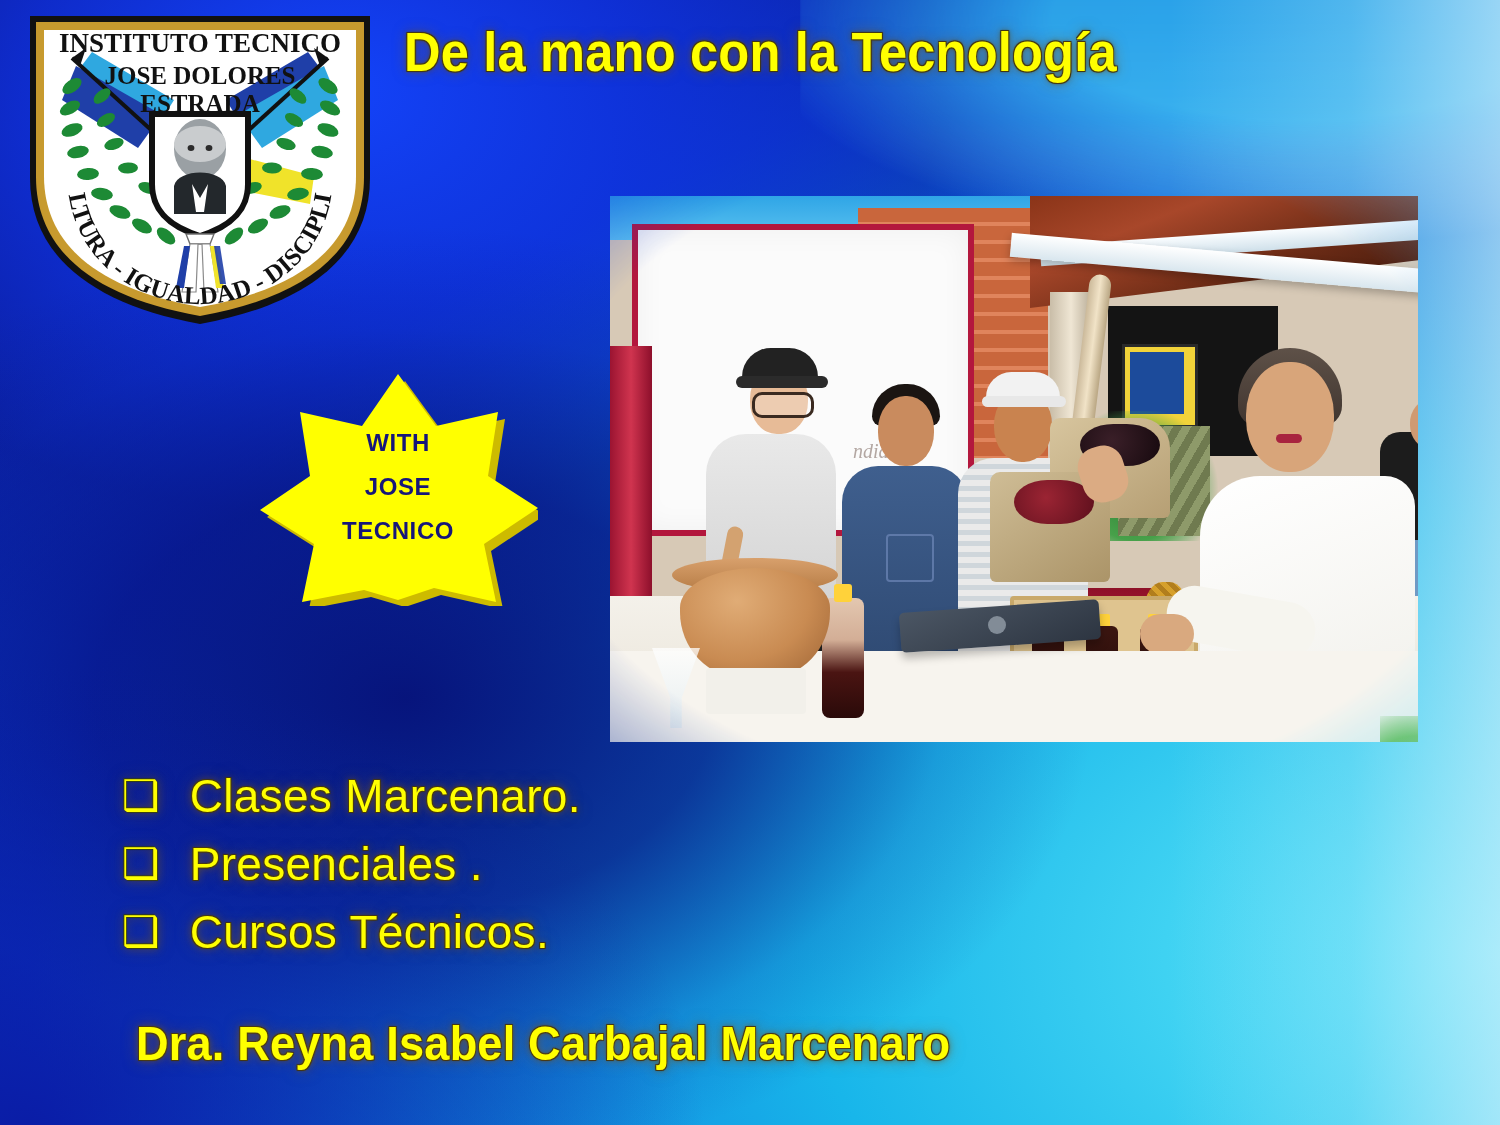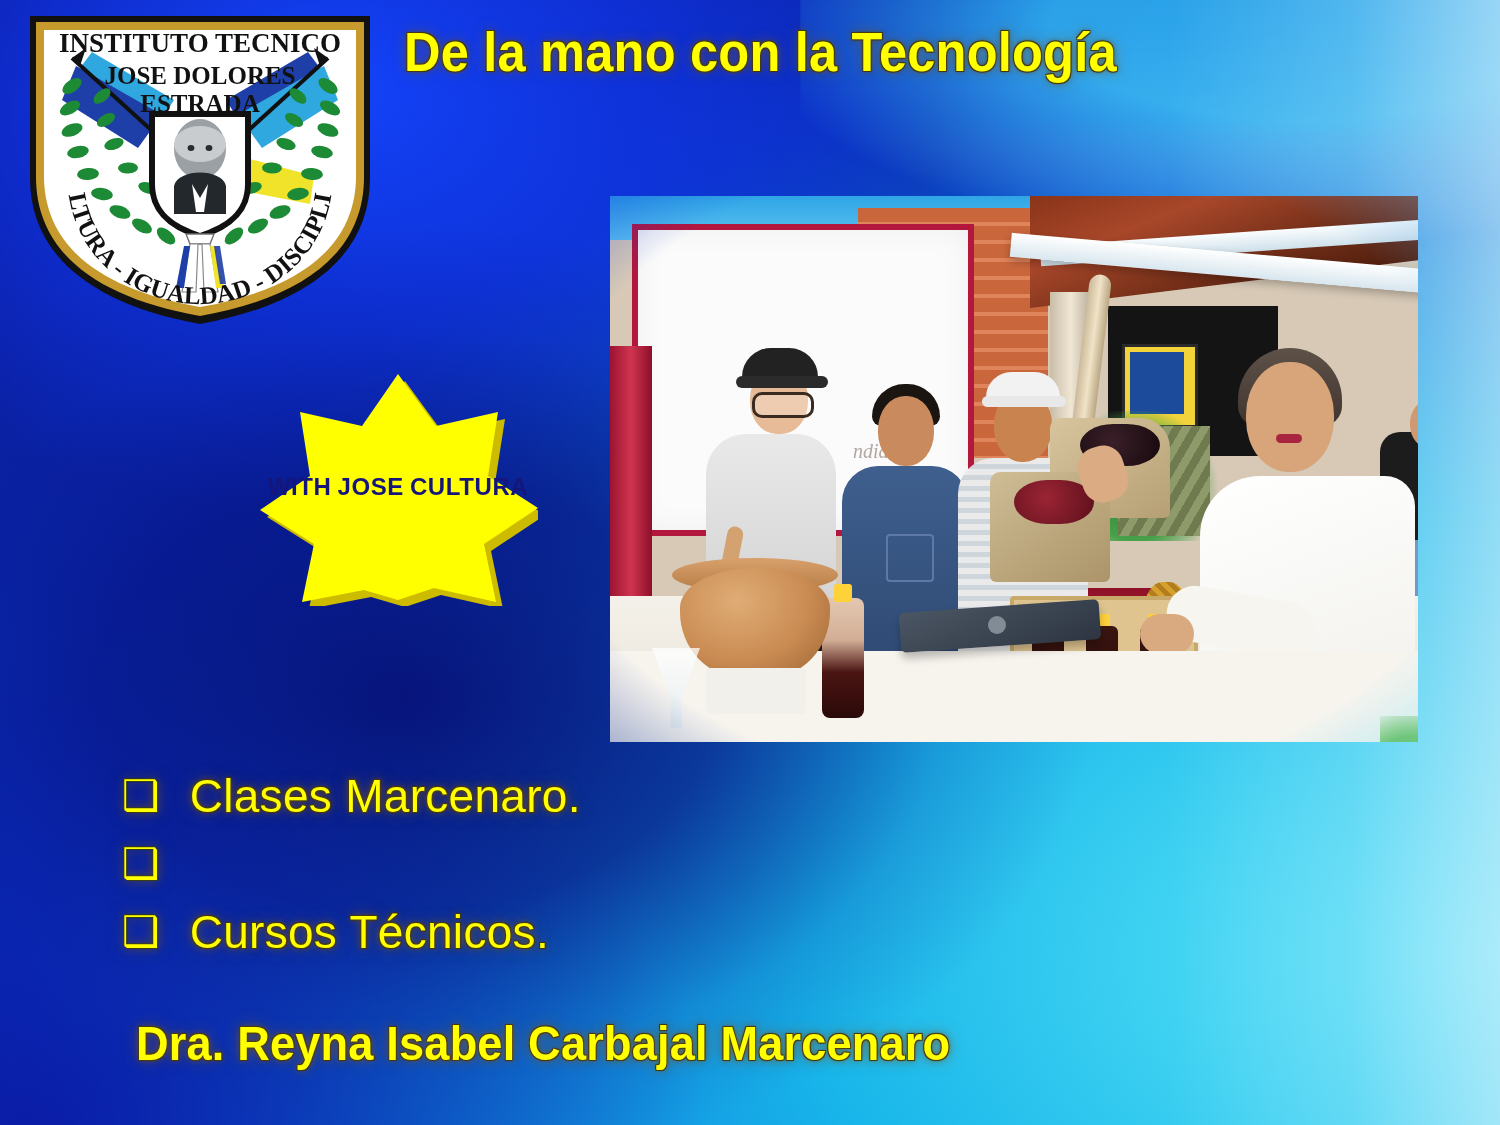--- a/index.html
+++ b/index.html
@@ -148,24 +148,24 @@
     left: 258px;
     top: 368px;
     width: 280px;
     height: 238px;
   }
   .star-badge svg { display:block; width:100%; height:100%; }
   .star-text {
     position: absolute;
     inset: 0;
     display: flex;
-    flex-direction: row;
+    flex-direction: column;
     align-items: center;
     justify-content: center;
-    gap: 6px;
+    gap: 16px;
     color: #16167a;
     font-weight: 700;
     font-size: 24px;
     letter-spacing: .6px;
     pointer-events: none;
   }
 
   
   .photo-wrap {
     position: absolute;
@@ -493,21 +493,21 @@
   <div class="star-badge">
     <svg viewBox="0 0 280 238" xmlns="http://www.w3.org/2000/svg" aria-hidden="true">
       <g transform="translate(7,7)">
         <polygon fill="#cdbb00" points="140,6 178,58 240,44 230,108 280,140 226,176 238,234 176,220 140,232 106,222 44,234 56,176 2,142 52,108 42,44 104,58"></polygon>
       </g>
       <polygon fill="#ffff00" points="140,6 178,58 240,44 230,108 280,140 226,176 238,234 176,220 140,232 106,222 44,234 56,176 2,142 52,108 42,44 104,58"></polygon>
     </svg>
     <div class="star-text">
       <span>WITH</span>
       <span>JOSE</span>
-      <span>CULTURA</span>
+      <span>TECNICO</span>
     </div>
   </div>
 
   <div class="photo-wrap">
     <div class="photo">
       <div class="ph sky-top"></div>
       <div class="ph brickwall"></div>
       <div class="ph roof-soffit"></div>
       <div class="ph roof-white2"></div>
       <div class="ph roof-white"></div>
@@ -588,20 +588,21 @@
     </div>
   </div>
 
   <div class="bullets">
     <div class="bullet-row">
       <span class="bullet-mark">❑</span>
       <span class="bullet-text">Clases Marcenaro.</span>
     </div>
     <div class="bullet-row">
       <span class="bullet-mark">❑</span>
+      <span class="bullet-text">Presenciales .</span>
     </div>
     <div class="bullet-row">
       <span class="bullet-mark">❑</span>
       <span class="bullet-text">Cursos Técnicos.</span>
     </div>
   </div>
 
   <div class="presenter">Dra. Reyna Isabel Carbajal Marcenaro</div>
 
 </div>

